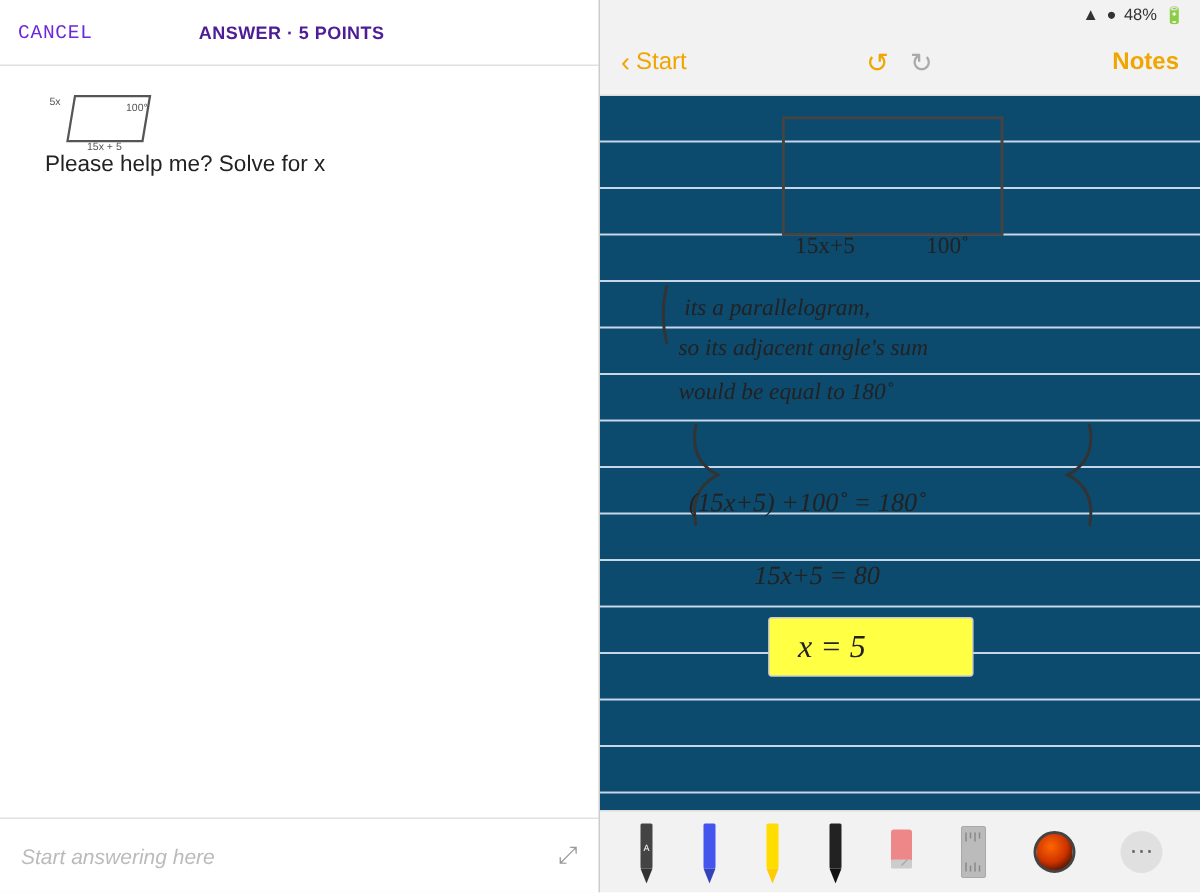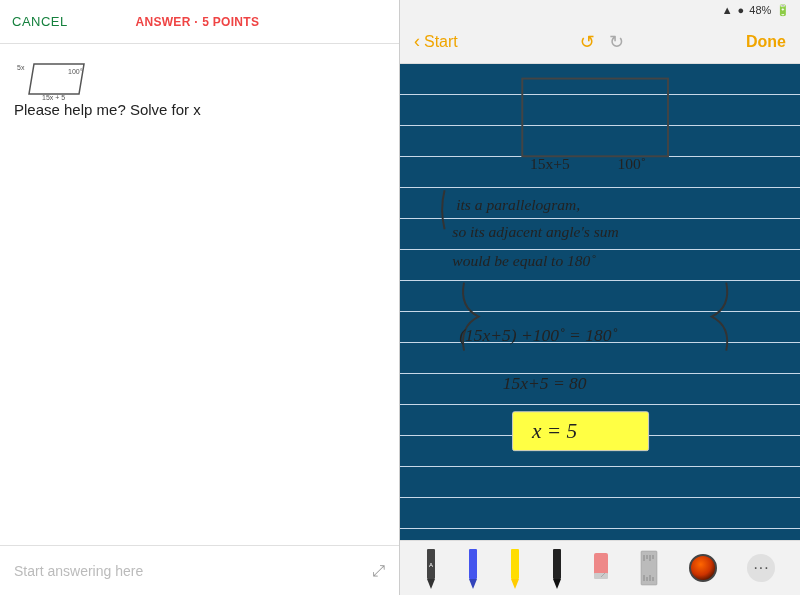--- a/index.html
+++ b/index.html
@@ -16,53 +16,55 @@
     }
     .left-header {
       height: 44px;
       display: flex;
       align-items: center;
       justify-content: space-between;
       padding: 0 12px;
       border-bottom: 1px solid #e0e0e0;
     }
     .cancel-btn {
-      color: #15803d;
+      color: #6d28d9;
       font-size: 13px;
       font-weight: 500;
       cursor: pointer;
       letter-spacing: 0.5px;
+      font-family: Liberation Mono, monospace;
     }
     .header-title {
       font-size: 12px;
       font-weight: 600;
-      color: #ef4444;
+      color: #4c1d95;
       letter-spacing: 0.3px;
     }
     .left-content {
       flex: 1;
-      padding: 12px 14px;
+      padding: 12px 30px;
       overflow: hidden;
     }
     .question-text {
       font-size: 15px;
       color: #222;
       margin-bottom: 12px;
     }
     .left-footer {
       height: 50px;
       border-top: 1px solid #e0e0e0;
       display: flex;
       align-items: center;
       justify-content: space-between;
       padding: 0 14px;
     }
     .answer-placeholder {
       font-size: 14px;
       color: #bbb;
+      font-style: italic;
     }
     .expand-icon {
       color: #999;
       font-size: 16px;
     }
 
     
     .right-panel {
       width: 400px;
       height: 595px;
@@ -218,21 +220,21 @@
 
   <div class="notes-header">
     <div class="notes-back">
       <span class="notes-back-chevron">‹</span>
       <span>Start</span>
     </div>
     <div class="notes-actions">
       <span class="notes-icon-btn">↺</span>
       <span class="notes-icon-btn" style="color:#aaa;">↻</span>
     </div>
-    <span class="done-btn">Done</span>
+    <span class="done-btn">Notes</span>
   </div>
 
   <div class="notes-body">
     <div class="lined-paper">
 
       <svg class="handwritten-svg" viewBox="0 0 400 490" xmlns="http://www.w3.org/2000/svg">
 
         <rect x="120" y="15" width="150" height="80" fill="none" stroke="#444" stroke-width="2"></rect>
         <text x="128" y="108" font-size="16" font-family="'Segoe UI', cursive" fill="#222">15x+5</text>
         <text x="218" y="108" font-size="16" font-family="'Segoe UI', cursive" fill="#222">100˚</text>

